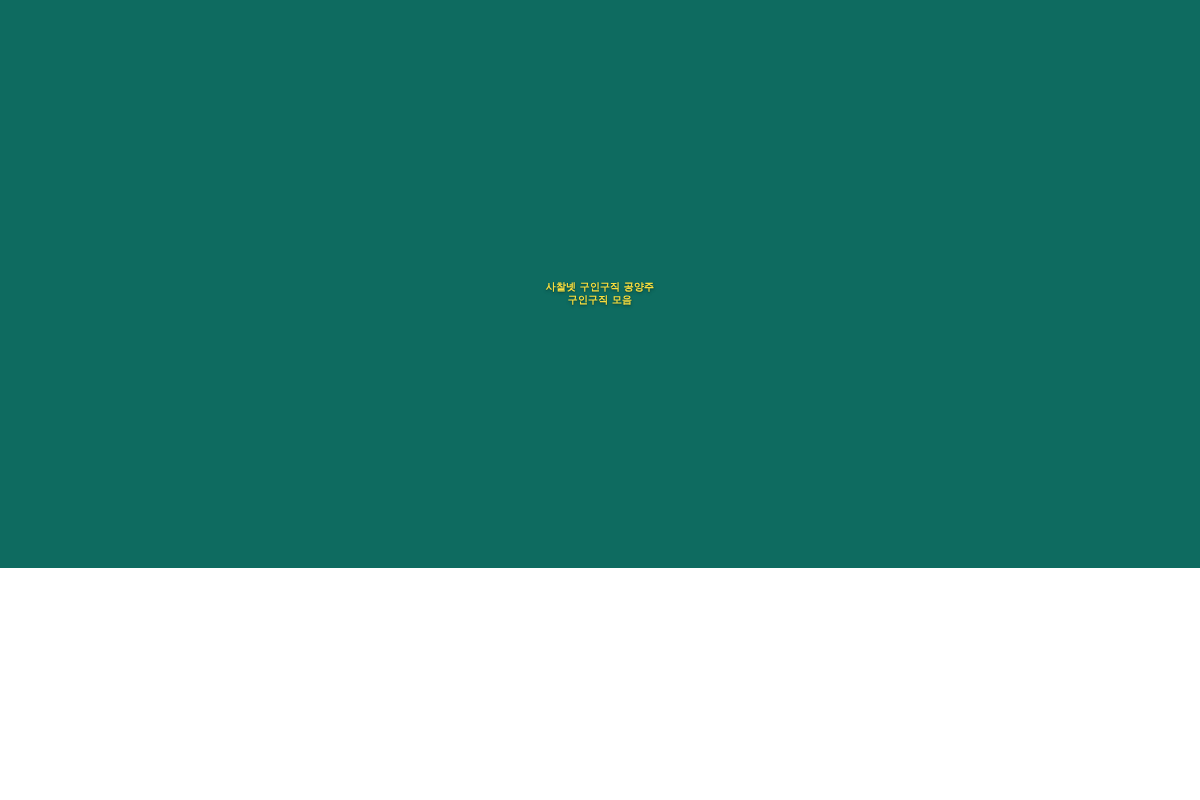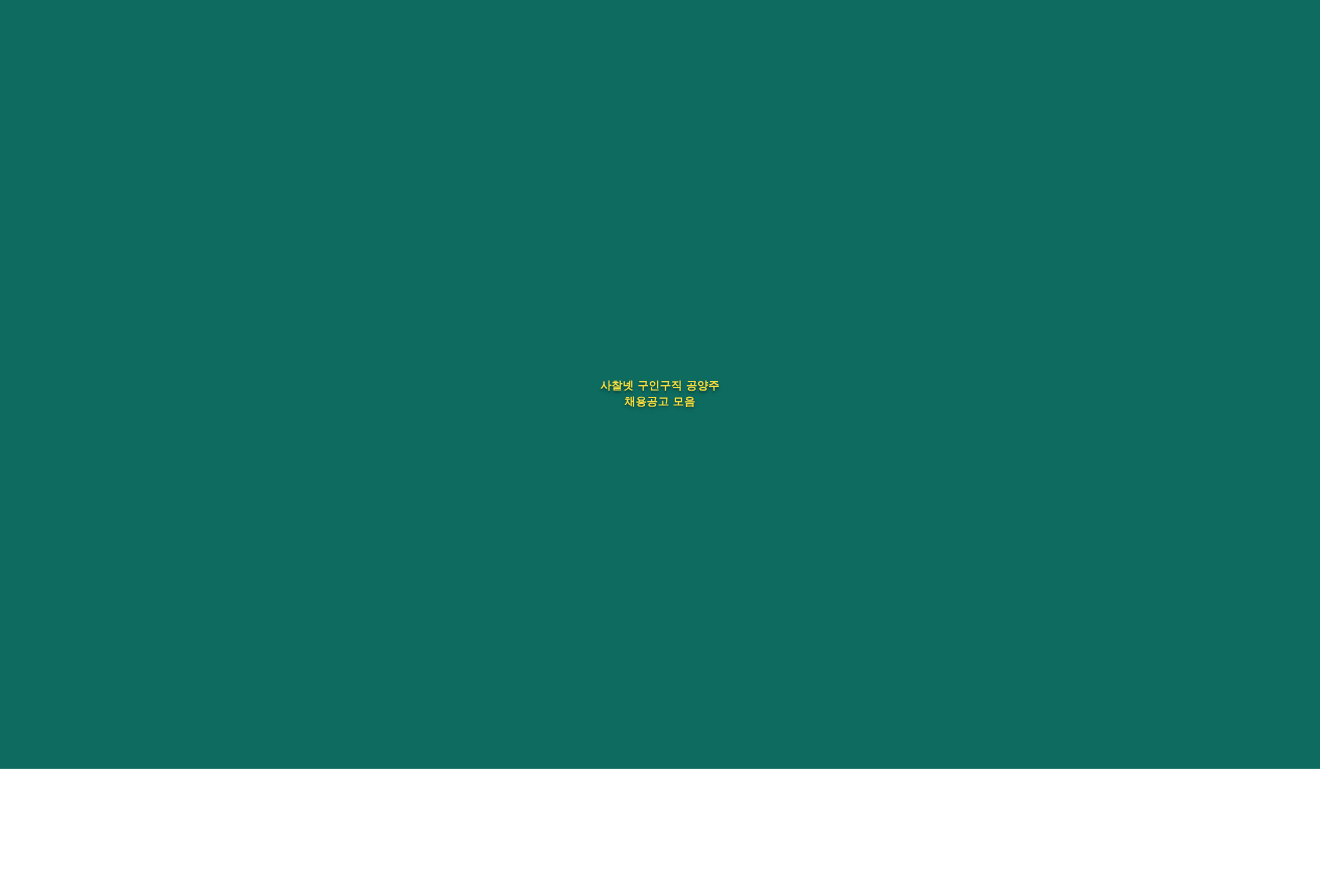--- a/index.html
+++ b/index.html
@@ -11,21 +11,21 @@
     overflow: hidden;
   }
 
   body {
     font-family: "DejaVu Sans", "Liberation Sans", sans-serif;
   }
 
   #banner {
     position: relative;
     width: 1200px;
-    height: 699px;
+    height: 568px;
     box-sizing: border-box;
     display: flex;
     flex-direction: column;
     align-items: center;
     justify-content: center;
     background: #0E6B60;
     overflow: hidden;
   }
 
   #headline-block {
@@ -63,17 +63,17 @@
 </style>
 </head>
 <body>
 
 <div id="banner" style="background: rgb(14, 107, 96);">
 
   <div id="headline-block">
 
     <span class="headline-line line-1" style="color: rgb(248, 222, 62); font-size: 10px;">사찰넷 구인구직 공양주</span>
 
-    <span class="headline-line line-2" style="color: rgb(248, 222, 62); font-size: 10px;">채용공고 모음</span>
+    <span class="headline-line line-2" style="color: rgb(248, 222, 62); font-size: 10px;">구인구직 모음</span>
 
   </div>
 
 </div>
 
 </body></html>

